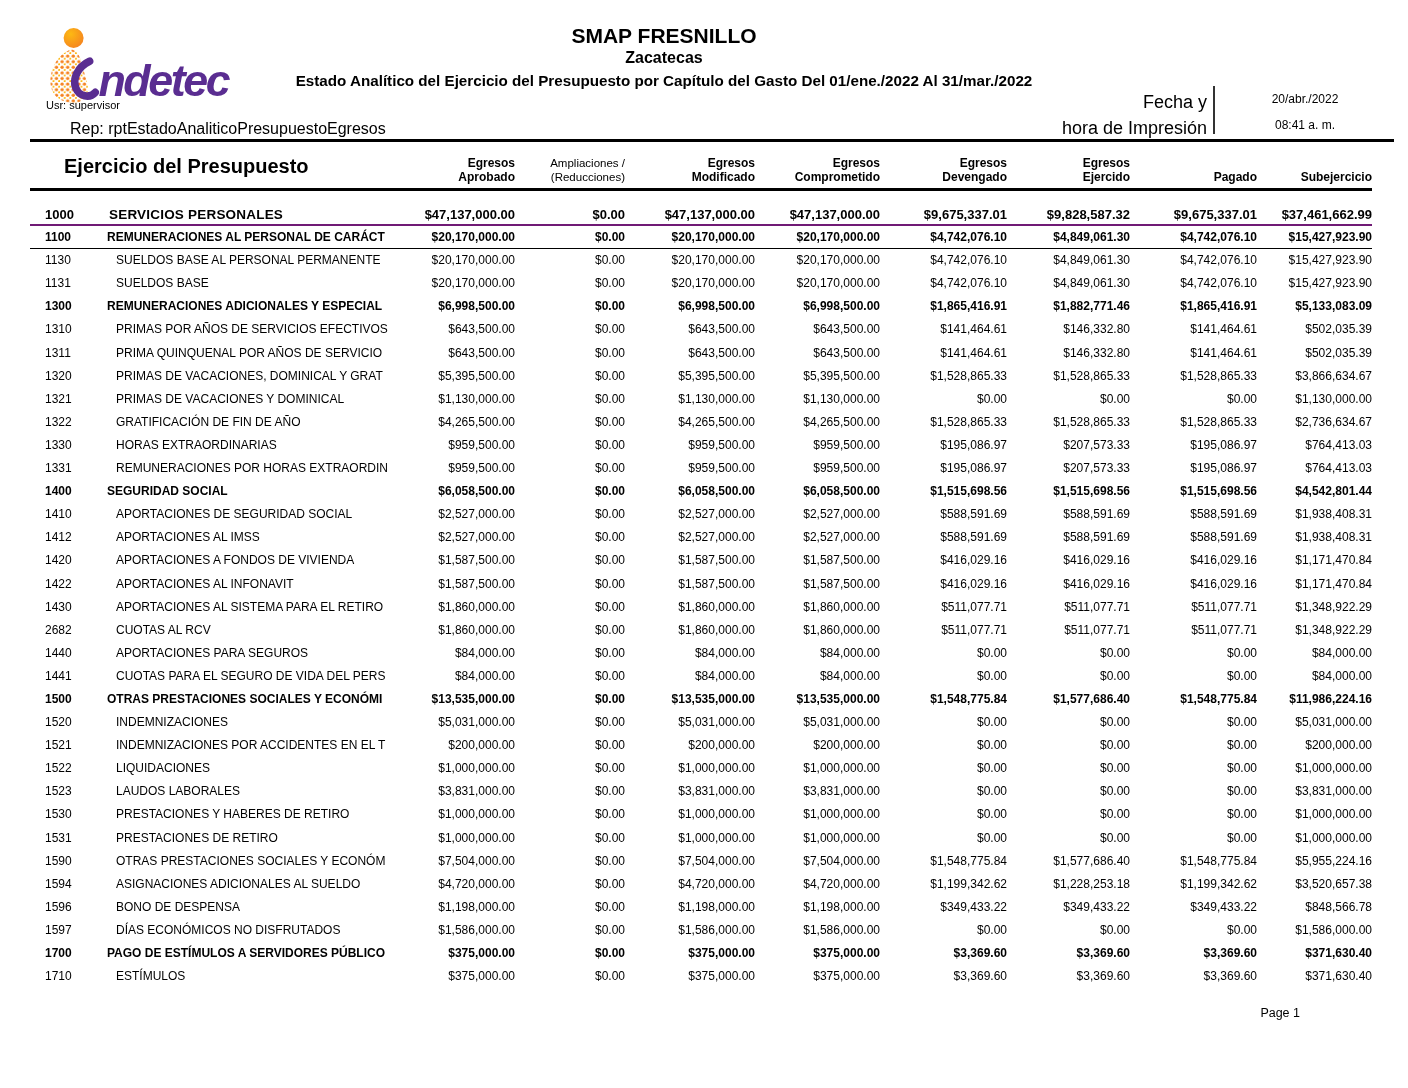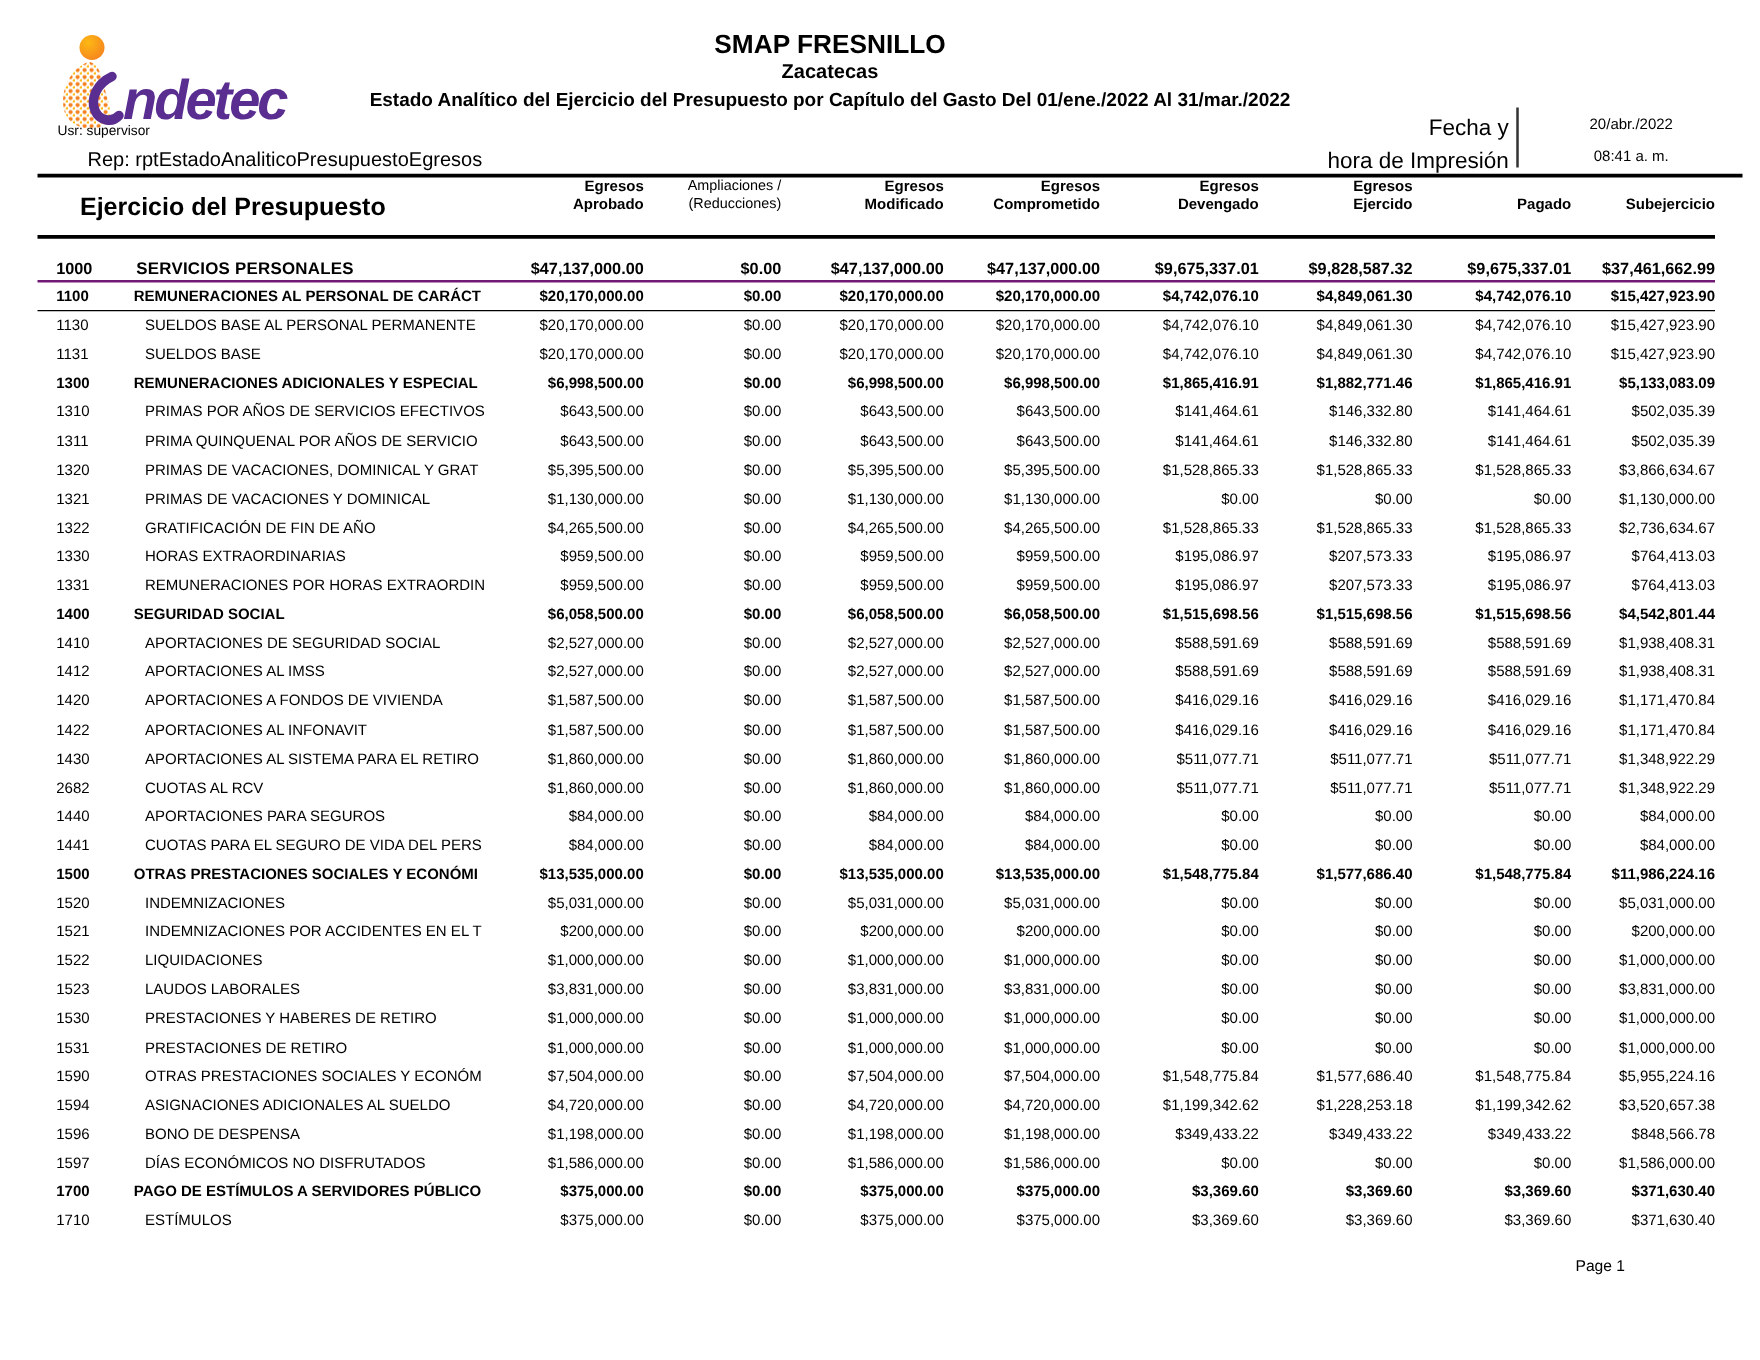--- a/index.html
+++ b/index.html
@@ -25,21 +25,21 @@
   .print-divider{position:absolute;left:1213px;top:86px;width:1.5px;height:48px;background:#333;}
   
   .rule{position:absolute;background:#000;}
   .rule-top{left:30px;top:139px;width:1364px;height:2.5px;}
   .rule-head{left:30px;top:188px;width:1342px;height:2.8px;}
   
   .thead{position:absolute;left:30px;top:145px;width:1342px;height:42px;display:flex;}
   .hfirst{width:365px;display:flex;align-items:center;padding-left:34px;box-sizing:border-box;
           font-size:20px;font-weight:bold;}
   .hcell{display:flex;flex-direction:column;justify-content:flex-end;text-align:right;
-         font-size:12px;font-weight:bold;line-height:14px;padding-bottom:17px;box-sizing:border-box;}
+         font-size:12px;font-weight:bold;line-height:14px;padding-bottom:3px;box-sizing:border-box;}
   .hcell.normal{font-weight:normal;font-size:11.5px;}
   
   .c1{width:120px;} .c2{width:110px;} .c3{width:130px;} .c4{width:125px;}
   .c5{width:127px;} .c6{width:123px;} .c7{width:127px;} .c8{width:115px;}
   
   .tbody{position:absolute;left:30px;top:203px;width:1342px;}
   .row{display:flex;height:23.1px;line-height:23.1px;font-size:12px;box-sizing:border-box;}
   .code{width:75px;padding-left:15px;box-sizing:border-box;}
   .label{width:290px;white-space:nowrap;overflow:hidden;padding-left:2px;box-sizing:border-box;}
   .num{text-align:right;white-space:nowrap;overflow:hidden;}

